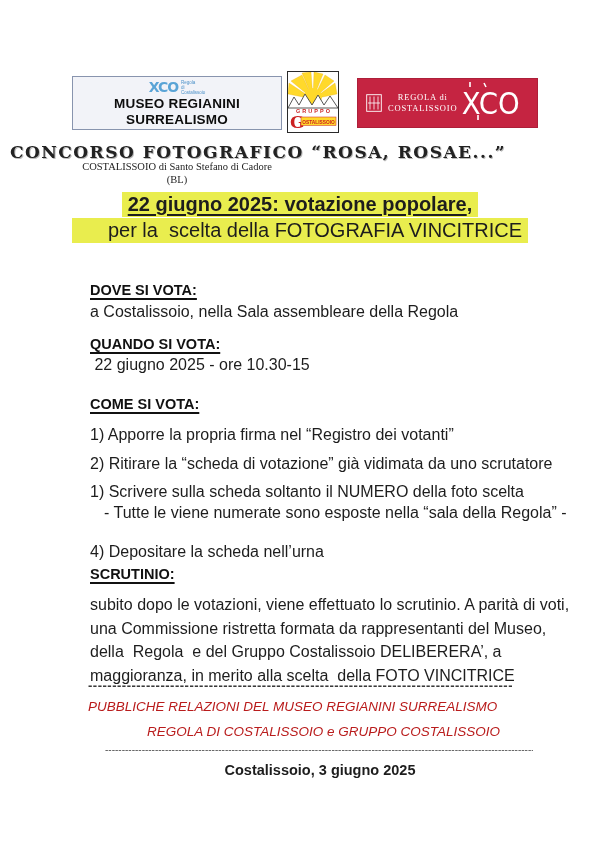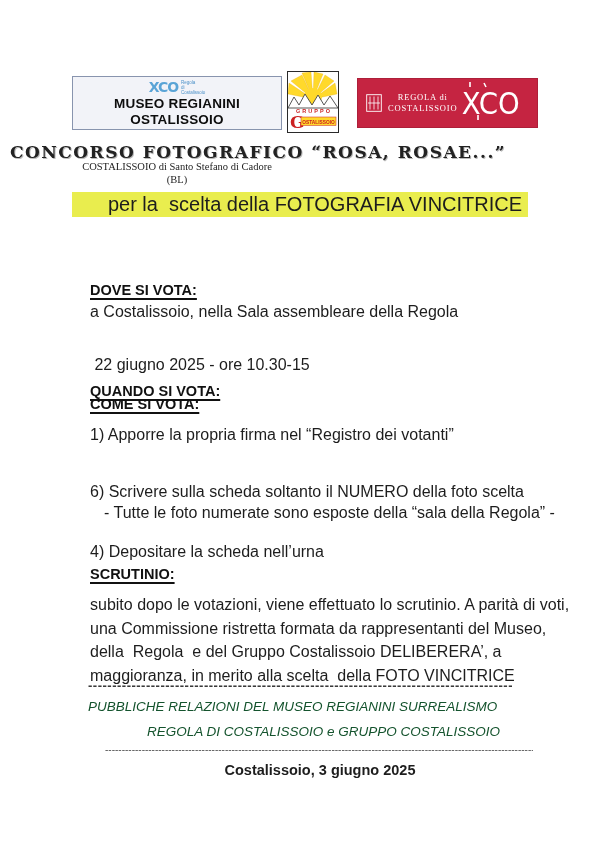--- a/index.html
+++ b/index.html
@@ -66,36 +66,36 @@
   .heading {
     font-size:14.5px; font-weight:bold; color:#111;
     text-decoration:underline; text-decoration-thickness:1.8px; text-underline-offset:2.5px;
   }
   .body-text { font-size:16px; color:#1d1d1d; }
 
   
   .divider { overflow:hidden; white-space:nowrap; color:#3a3a3a; }
   .divider1 { font-size:13px; font-weight:bold; letter-spacing:0.5px; height:14px; }
   .divider2 { font-size:10px; font-weight:normal; color:#555; height:11px; }
-  .footer-italic { font-style:italic; font-size:13.5px; color:#14532d; }
+  .footer-italic { font-style:italic; font-size:13.5px; color:#b91c1c; }
   .dateline { font-weight:bold; font-size:14.5px; text-align:center; }
 </style>
 </head>
 <body>
 
 <div class="page">
 
   <div class="abs museo-box">
     <div class="museo-logo-row">
       <span class="xco-blue">XCO</span>
       <span class="xco-blue-caption">Regola
 di
 Costalissoio</span>
     </div>
-    <div class="museo-name">MUSEO REGIANINI OSTALISSOIO</div>
+    <div class="museo-name">MUSEO REGIANINI SURREALISMO</div>
     <div class="museo-place">COSTALISSOIO di Santo Stefano di Cadore (BL)</div>
   </div>
 
   <div class="abs gruppo-box">
     <svg width="50" height="60" viewBox="0 0 50 60">
 
       <g fill="#ffd92b" stroke="#e8a900" stroke-width="0.3">
         <polygon points="25,27 3,9 14,3"></polygon>
         <polygon points="25,27 14,1 23,0"></polygon>
         <polygon points="25,27 26,0 35,2"></polygon>
@@ -137,34 +137,38 @@
         </g>
         <text x="2" y="34" font-family="DejaVu Sans, sans-serif" font-size="30" fill="#ffffff" transform="scale(0.92,1)">XCO</text>
       </svg>
     </div>
   </div>
 
   <div class="abs doc-title">CONCORSO FOTOGRAFICO “ROSA, ROSAE...”</div>
 
   <div class="abs hl-block">
     <div>
+      <span class="hl-line hl-line1"><span class="u">22 giugno 2025: votazione popolare</span><span>,</span></span>
+    </div>
+    <div>
       <span class="hl-line hl-line2 pre">per la  scelta della FOTOGRAFIA VINCITRICE</span>
     </div>
   </div>
 
   <div class="abs heading" style="left:90px; top:282px;">DOVE SI VOTA:</div>
   <div class="abs body-text" style="left:90px; top:303px;">a Costalissoio, nella Sala assembleare della Regola</div>
 
-  <div class="abs heading" style="left:90px; top:336px;margin-top:47px;">QUANDO SI VOTA:</div>
+  <div class="abs heading" style="left:90px; top:336px;">QUANDO SI VOTA:</div>
   <div class="abs body-text pre" style="left:90px; top:356px;"> 22 giugno 2025 - ore 10.30-15</div>
 
   <div class="abs heading" style="left:90px; top:396px;">COME SI VOTA:</div>
   <div class="abs body-text" style="left:90px; top:426px;">1) Apporre la propria firma nel “Registro dei votanti”</div>
-  <div class="abs body-text" style="left:90px; top:483px;">6) Scrivere sulla scheda soltanto il NUMERO della foto scelta</div>
-  <div class="abs body-text" style="left:104px; top:504px;">- Tutte le foto numerate sono esposte della “sala della Regola” -</div>
+  <div class="abs body-text" style="left:90px; top:455px;">2) Ritirare la “scheda di votazione” già vidimata da uno scrutatore</div>
+  <div class="abs body-text" style="left:90px; top:483px;">1) Scrivere sulla scheda soltanto il NUMERO della foto scelta</div>
+  <div class="abs body-text" style="left:104px; top:504px;">- Tutte le viene numerate sono esposte nella “sala della Regola” -</div>
   <div class="abs body-text" style="left:90px; top:543px;">4) Depositare la scheda nell’urna</div>
 
   <div class="abs heading" style="left:90px; top:566px;">SCRUTINIO:</div>
   <div class="abs body-text pre" style="left:90px; top:593px; width:482px; line-height:23.5px;">subito dopo le votazioni, viene effettuato lo scrutinio. A parità di voti, una Commissione ristretta formata da rappresentanti del Museo, della  Regola  e del Gruppo Costalissoio DELIBERERA’, a maggioranza, in merito alla scelta  della FOTO VINCITRICE</div>
 
   <div class="abs divider divider1" style="left:88px; top:678px; width:424px;">----------------------------------------------------------------------------------------------------</div>
   <div class="abs footer-italic" style="left:88px; top:699px;">PUBBLICHE RELAZIONI DEL MUSEO REGIANINI SURREALISMO</div>
   <div class="abs footer-italic" style="left:147px; top:724px;">REGOLA DI COSTALISSOIO e GRUPPO COSTALISSOIO</div>
   <div class="abs divider divider2" style="left:105px; top:744px; width:428px;">--------------------------------------------------------------------------------------------------------------------------------------------------------------------</div>
   <div class="abs dateline" style="left:20px; top:762px; width:600px;">Costalissoio, 3 giugno 2025</div>

